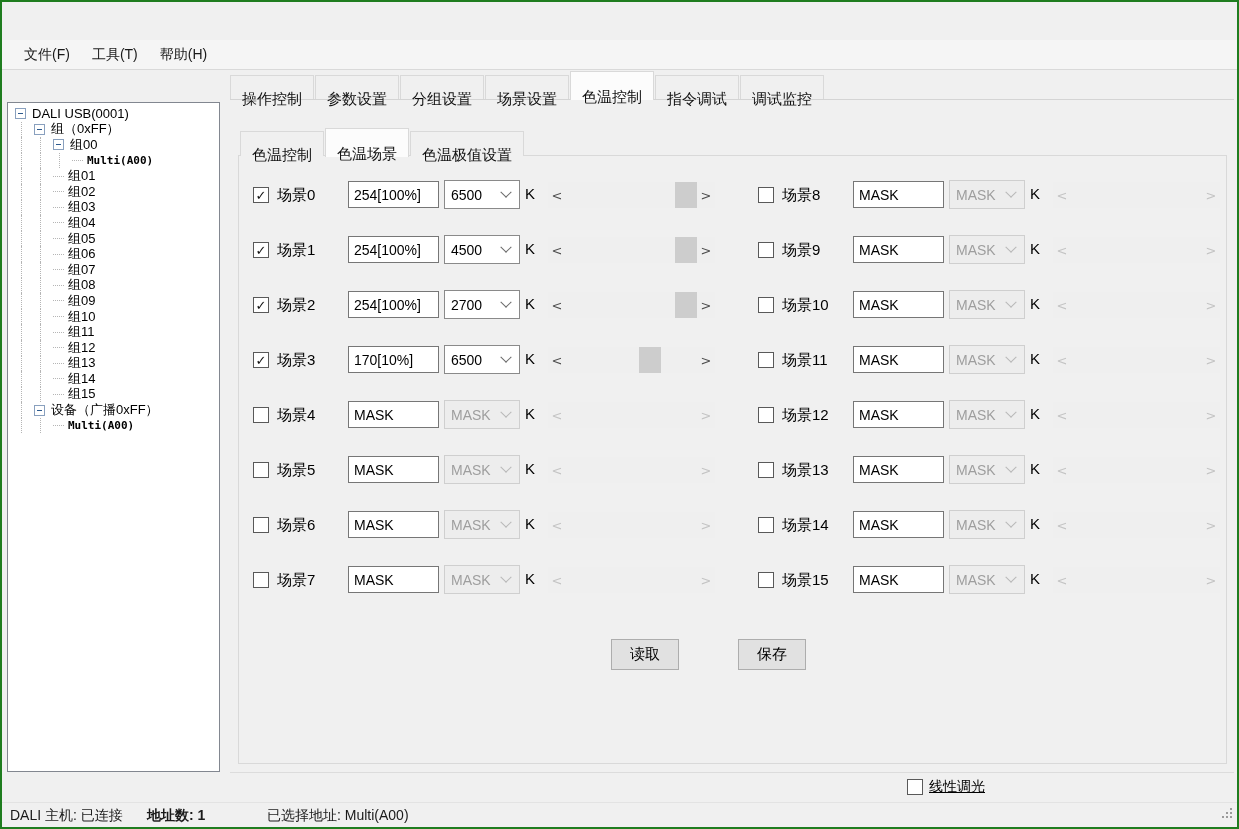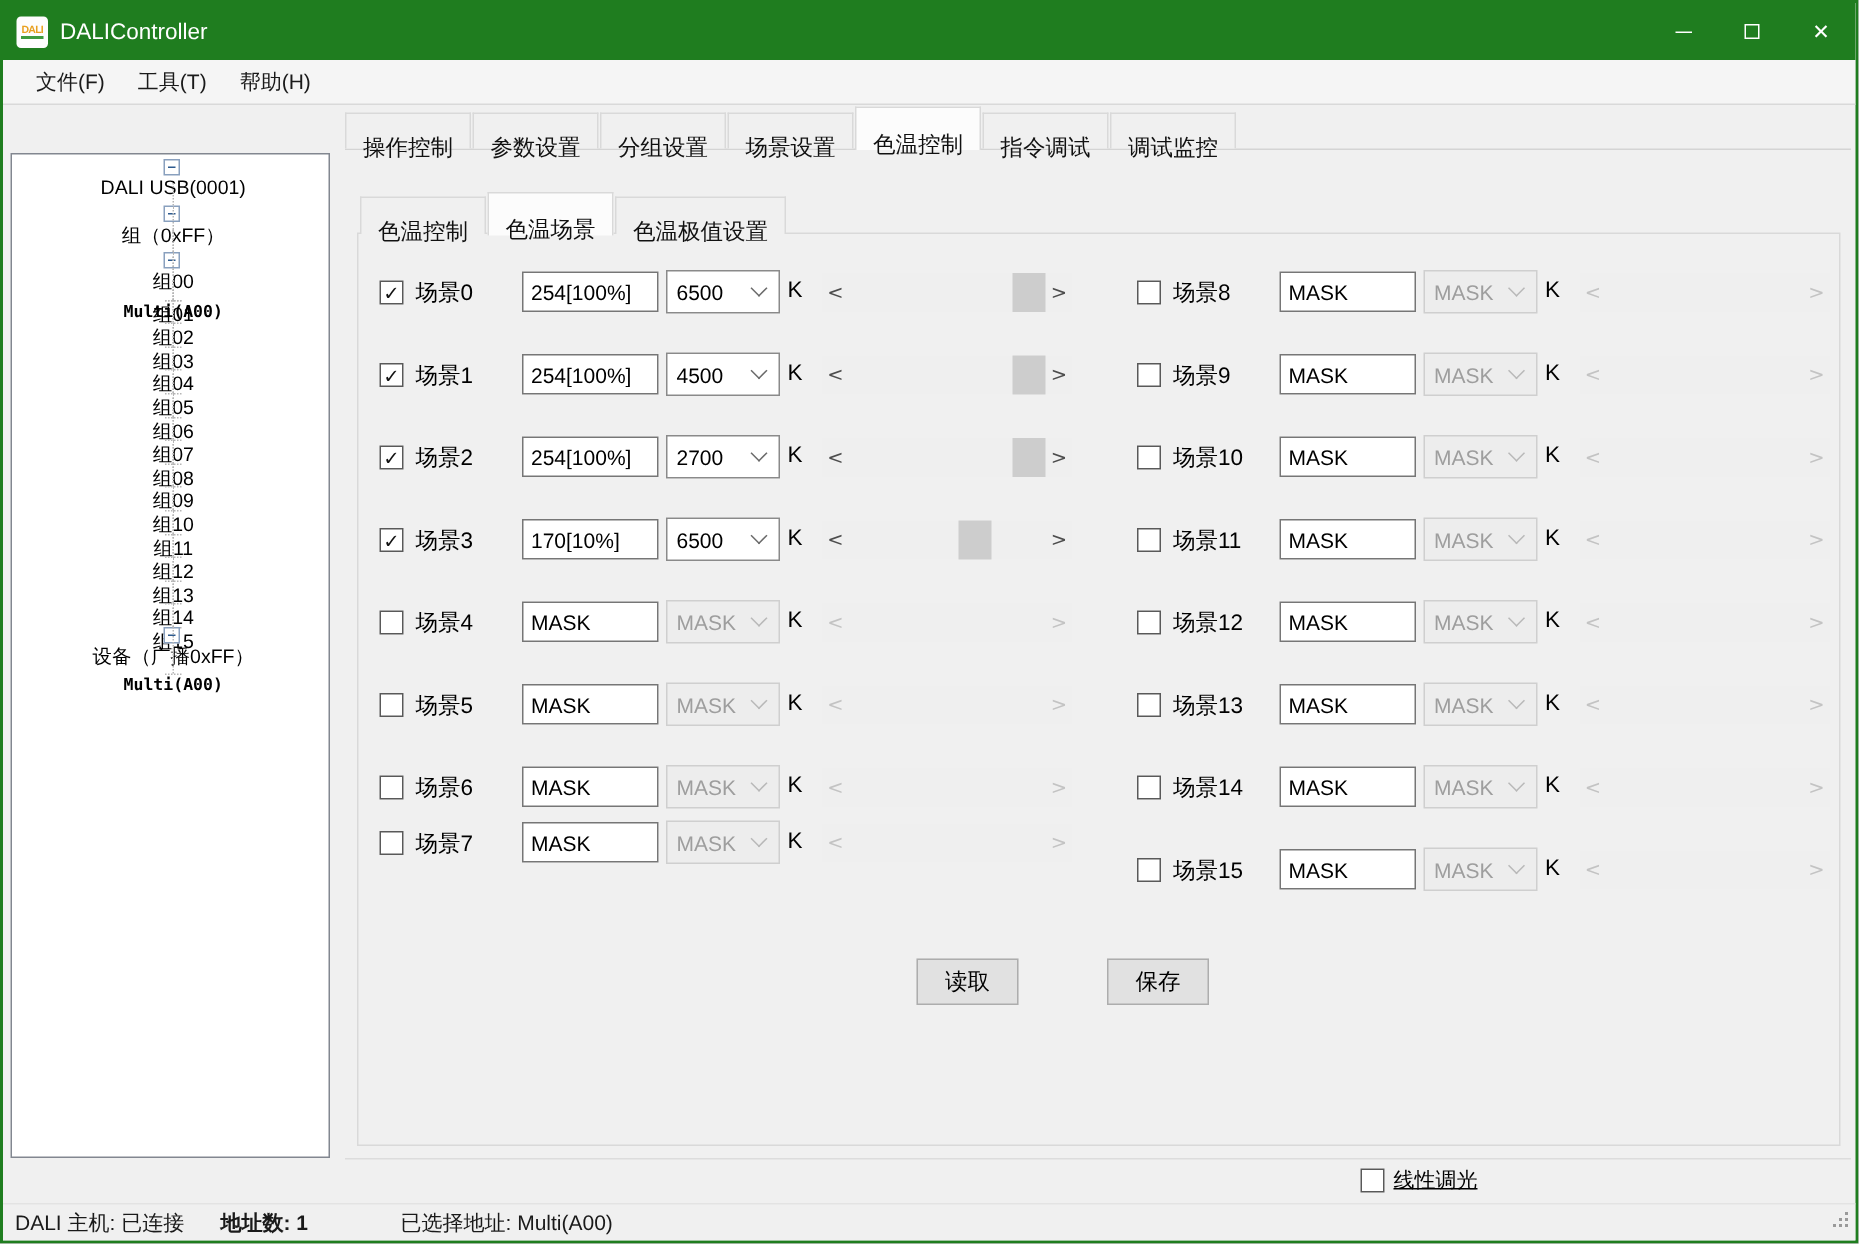--- a/index.html
+++ b/index.html
@@ -44,21 +44,21 @@
   }
   .menu-item { padding: 0 11px; height: 100%; display: flex; align-items: center; }
   .menu-item:first-child { margin-left: 11px; }
   
   .tree-panel {
     position: absolute; left: 5px; top: 100px; width: 213px; height: 670px;
     background: #fff; border: 1px solid #828790;
     padding: 3px 0 0 4px; overflow: hidden;
     font-size: 13px; color: #000;
   }
-  .tree-row { display: flex; align-items: center; height: 15.6px; white-space: nowrap; flex-direction: column; }
+  .tree-row { display: flex; align-items: center; height: 15.6px; white-space: nowrap; }
   .indent { width: 19px; height: 100%; position: relative; flex: 0 0 auto; }
   .indent::after { content: ""; position: absolute; left: 9px; top: 0; bottom: 0; border-left: 1px dotted #b5b5b5; }
   .expbox {
     width: 11px; height: 11px; flex: 0 0 auto; position: relative;
     border: 1px solid #89a0be; background: #fff; margin: 0 6px 0 3px;
   }
   .expbox::after { content: ""; position: absolute; left: 2px; top: 4px; width: 5px; height: 1px; background: #2d5a8e; }
   .dash { width: 11px; height: 0; border-top: 1px dotted #b5b5b5; margin: 0 4px 0 3px; flex: 0 0 auto; }
   .tree-label.bold { font-weight: bold; font-family: "DejaVu Sans Mono", monospace; font-size: 11px; }
   
@@ -145,37 +145,20 @@
   }
   .grip::before { content: ""; }
   .grip { left: auto; top: auto; }
   .grip::after { left: 1px; top: 1px; background: transparent; box-shadow: 8px 0 0 #9a9a9a, 8px 4px 0 #9a9a9a, 8px 8px 0 #9a9a9a, 4px 4px 0 #9a9a9a, 4px 8px 0 #9a9a9a, 0 8px 0 #9a9a9a; width: 2px; height: 2px; }
 </style>
 </head>
 <body>
 
 <div class="window">
 
-  <div class="titlebar">
-    <div class="app-icon">
-        <span>DALI</span>
-      </div>
-    <div class="win-title">DALIController</div>
-    <div class="win-controls">
-      <div class="win-btn">
-          <span class="glyph-min"></span>
-        </div>
-      <div class="win-btn">
-          <span class="glyph-max"></span>
-        </div>
-      <div class="win-btn">
-          <span class="glyph-close">✕</span>
-        </div>
-    </div>
-  </div>
 
   <div class="menubar" id="menubar">
       <span class="menu-item">文件(F)</span>
       <span class="menu-item">工具(T)</span>
       <span class="menu-item">帮助(H)</span>
     </div>
 
   <div class="tree-panel" id="tree">
       <div class="tree-row">
         <span class="expbox"></span>
@@ -433,21 +416,21 @@
       <span class="sel-text">MASK</span>
       <span class="chev"></span>
     </span>
     <span class="k-label">K</span>
     <span class="hscroll">
       <span class="arrow">&lt;</span>
       <span class="track"></span>
       <span class="arrow">&gt;</span>
     </span>
   </div>
-        <div class="scene-row off" style="top: 391px; left: 14px;">
+        <div class="scene-row off" style="top: 409px; left: 14px;">
     <span class="checkbox"></span>
     <span class="scene-label">场景7</span>
     <input class="scene-input" value="MASK" style="">
     <span class="scene-select">
       <span class="sel-text">MASK</span>
       <span class="chev"></span>
     </span>
     <span class="k-label">K</span>
     <span class="hscroll">
       <span class="arrow">&lt;</span>

